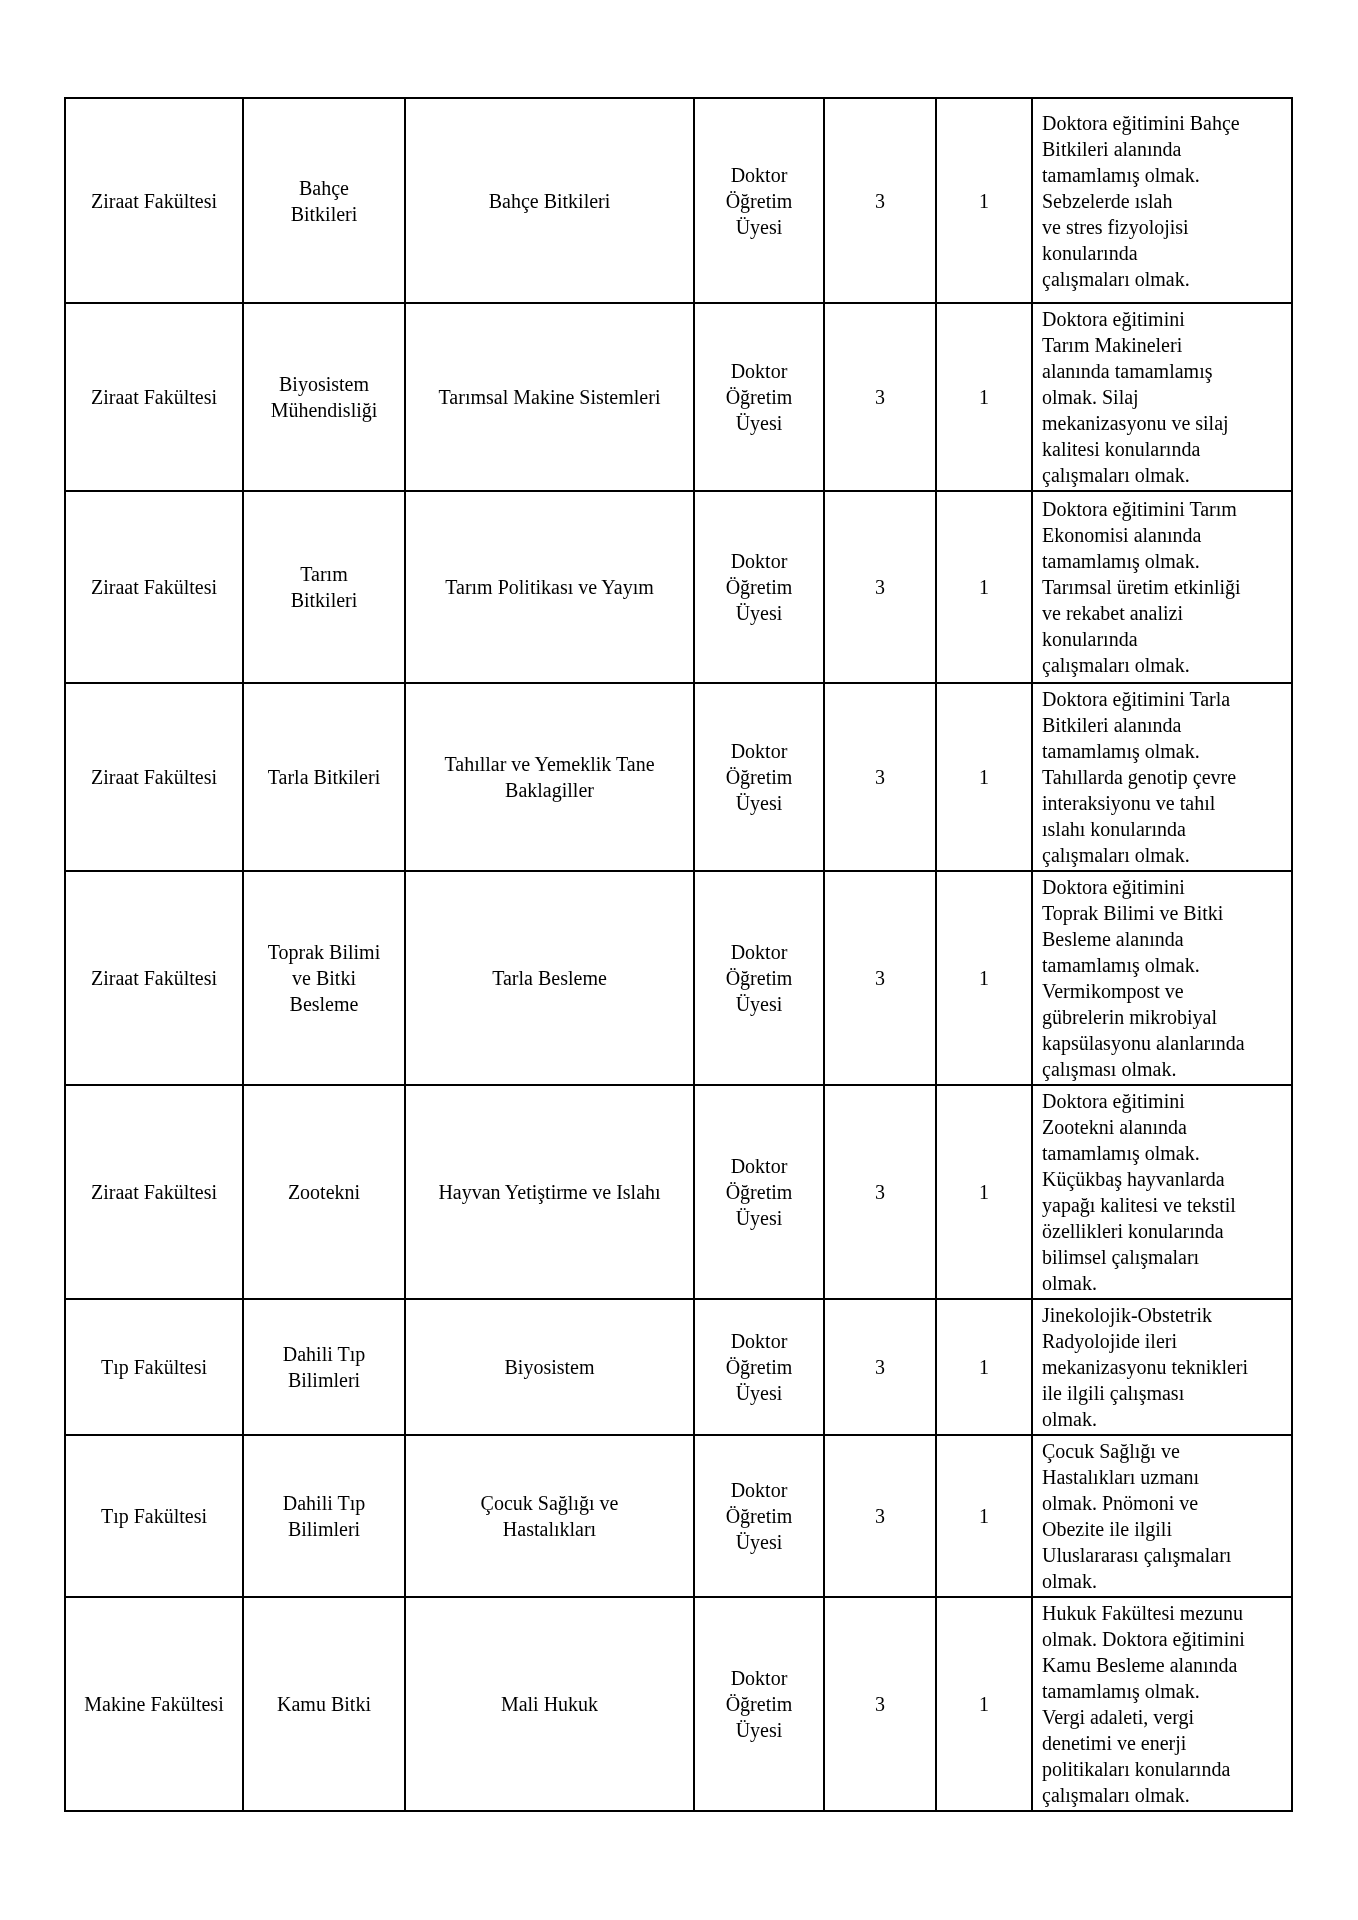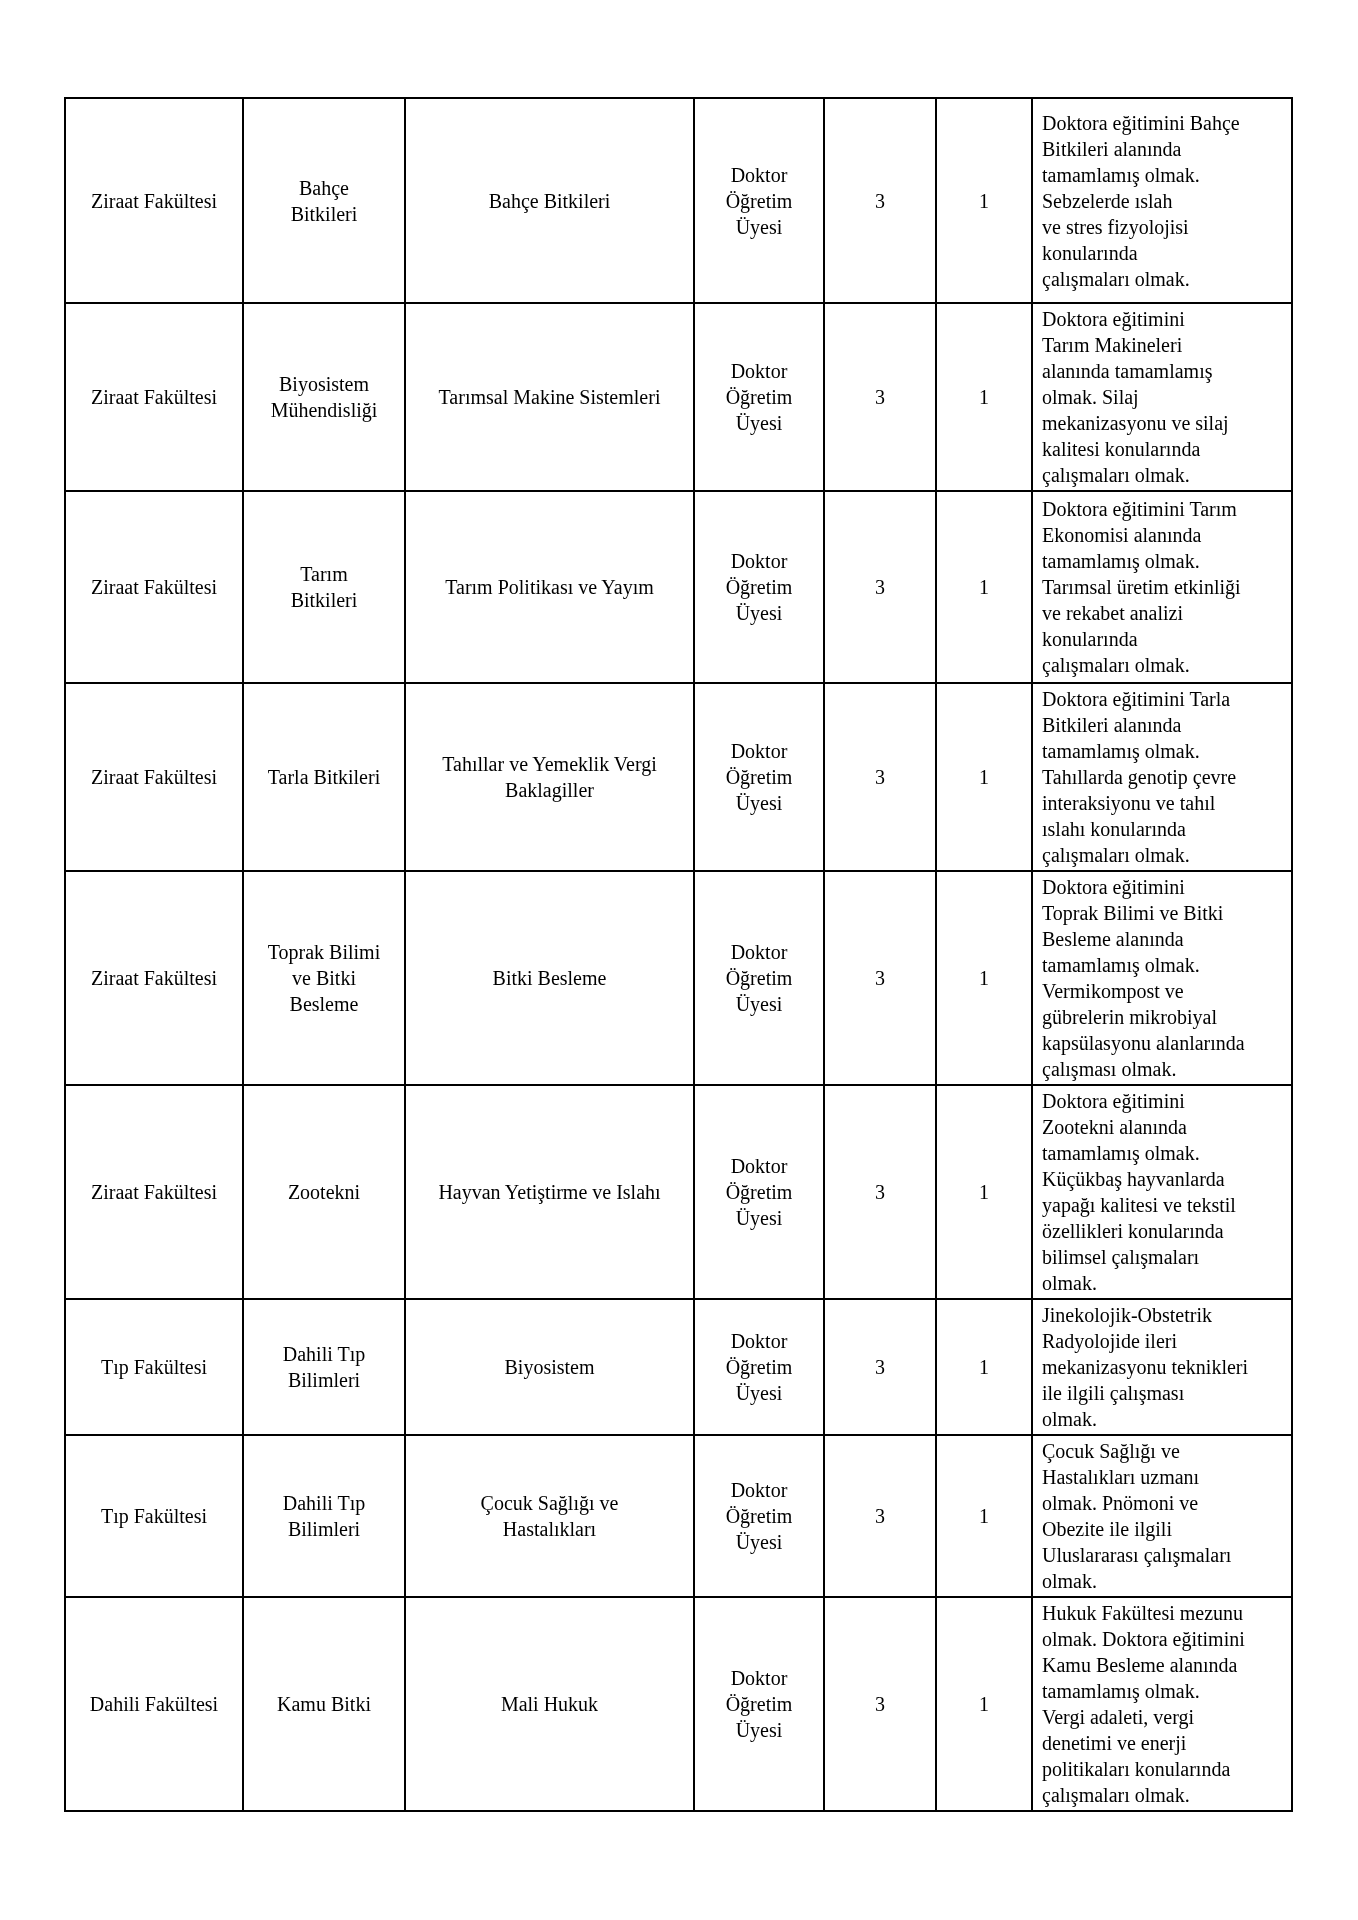--- a/index.html
+++ b/index.html
@@ -109,41 +109,41 @@
 Ekonomisi alanında
 tamamlamış olmak.
 Tarımsal üretim etkinliği
 ve rekabet analizi
 konularında
 çalışmaları olmak.</td>
       </tr>
       <tr class="r4">
         <td>Ziraat Fakültesi</td>
         <td>Tarla Bitkileri</td>
-        <td>Tahıllar ve Yemeklik Vergi
+        <td>Tahıllar ve Yemeklik Tane
 Baklagiller</td>
         <td>Doktor
 Öğretim
 Üyesi</td>
         <td>3</td>
         <td>1</td>
         <td class="desc">Doktora eğitimini Tarla
 Bitkileri alanında
 tamamlamış olmak.
 Tahıllarda genotip çevre
 interaksiyonu ve tahıl
 ıslahı konularında
 çalışmaları olmak.</td>
       </tr>
       <tr class="r5">
         <td>Ziraat Fakültesi</td>
         <td>Toprak Bilimi
 ve Bitki
 Besleme</td>
-        <td>Bitki Besleme</td>
+        <td>Tarla Besleme</td>
         <td>Doktor
 Öğretim
 Üyesi</td>
         <td>3</td>
         <td>1</td>
         <td class="desc">Doktora eğitimini
 Toprak Bilimi ve Bitki
 Besleme alanında
 tamamlamış olmak.
 Vermikompost ve
@@ -197,21 +197,21 @@
         <td>3</td>
         <td>1</td>
         <td class="desc">Çocuk Sağlığı ve
 Hastalıkları uzmanı
 olmak. Pnömoni ve
 Obezite ile ilgili
 Uluslararası çalışmaları
 olmak.</td>
       </tr>
       <tr class="r9">
-        <td>Dahili Fakültesi</td>
+        <td>Makine Fakültesi</td>
         <td>Kamu Bitki</td>
         <td>Mali Hukuk</td>
         <td>Doktor
 Öğretim
 Üyesi</td>
         <td>3</td>
         <td>1</td>
         <td class="desc">Hukuk Fakültesi mezunu
 olmak. Doktora eğitimini
 Kamu Besleme alanında

